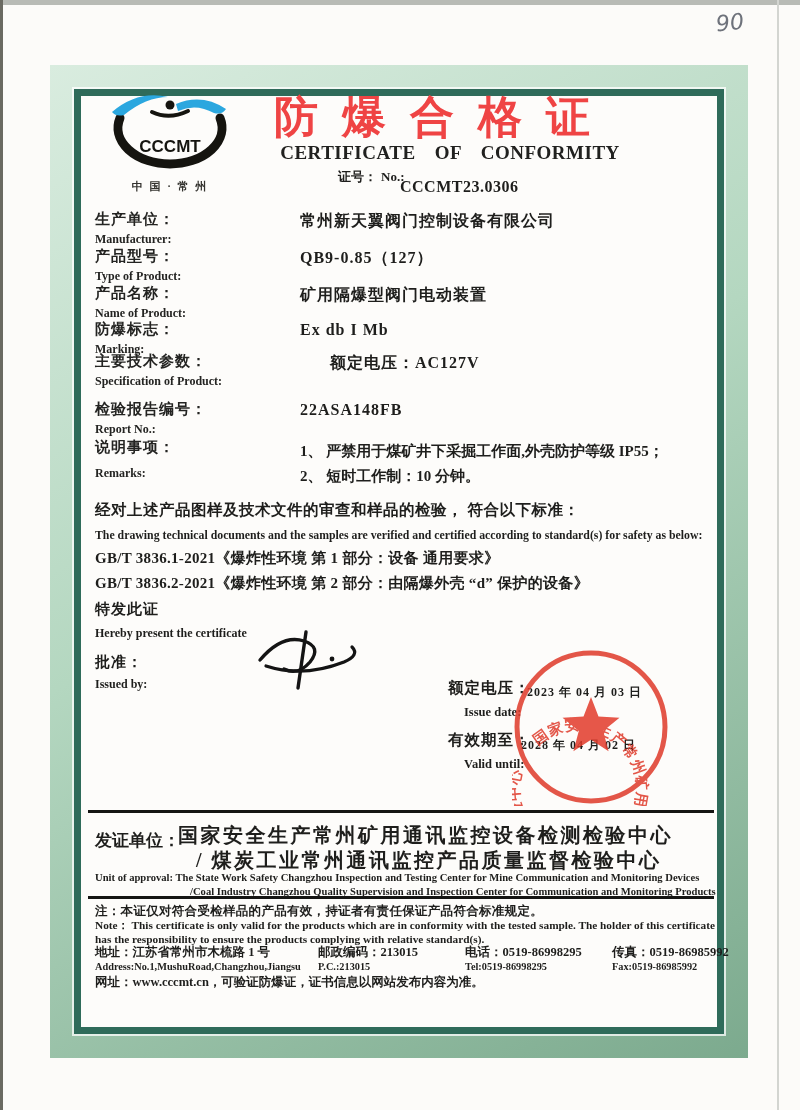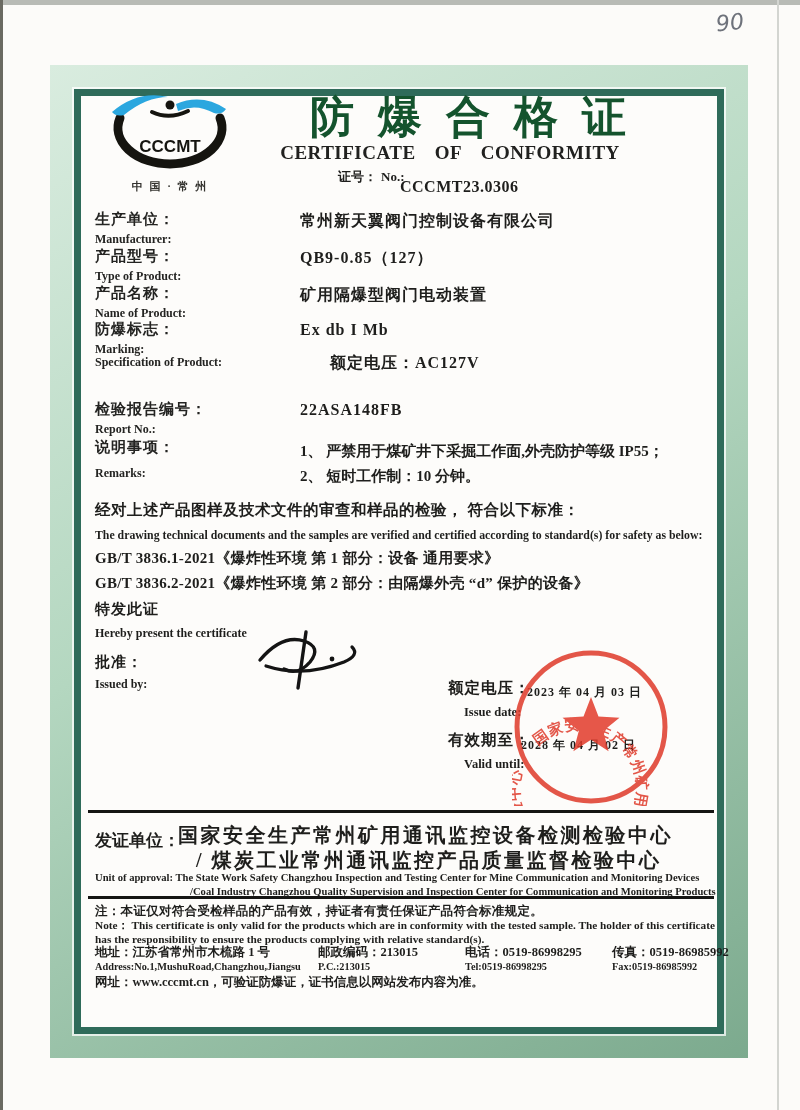--- a/index.html
+++ b/index.html
@@ -27,22 +27,22 @@
 
   .hand-mark{
     position:absolute;left:716px;top:10px;
     font:italic 22px "DejaVu Sans",sans-serif;color:#6e727b;
     transform:rotate(-6deg);
   }
 
   
   .logo{position:absolute;left:94px;top:88px;width:152px;height:108px;}
   .title-zh{
-    position:absolute;left:250px;top:88px;width:400px;text-align:right;
-    font-size:44px;font-weight:600;letter-spacing:24px;text-indent:24px;color:#14532d;
+    position:absolute;left:250px;top:88px;width:400px;text-align:left;
+    font-size:44px;font-weight:600;letter-spacing:24px;text-indent:24px;color:#ef4444;
   }
   .title-en{
     position:absolute;left:250px;top:142px;width:400px;text-align:center;
     font-size:19px;font-weight:700;word-spacing:14px;letter-spacing:.5px;color:#21211f;
   }
   .certno-labels{position:absolute;left:338px;top:168px;line-height:16px;}
   .certno-labels .zh{font-size:13px;font-weight:700;}
   .certno-labels .en{font-size:13px;font-weight:700;}
   .certno-value{position:absolute;left:400px;top:178px;font-size:16px;font-weight:700;letter-spacing:.5px;}
 
@@ -148,20 +148,21 @@
   </div>
   <div class="field" style="top:320px">
     <span class="lbl">
         <span class="zh-label">防爆标志：</span>
         <span class="en-label">Marking:</span>
       </span>
     <span class="val">Ex db I Mb</span>
   </div>
   <div class="field" style="top:352px">
     <span class="lbl">
+        <span class="zh-label">主要技术参数：</span>
         <span class="en-label">Specification of Product:</span>
       </span>
     <span class="val shift">额定电压：AC127V</span>
   </div>
 
   <div class="field" style="top:400px">
     <span class="lbl">
         <span class="zh-label">检验报告编号：</span>
         <span class="en-label">Report No.:</span>
       </span>

